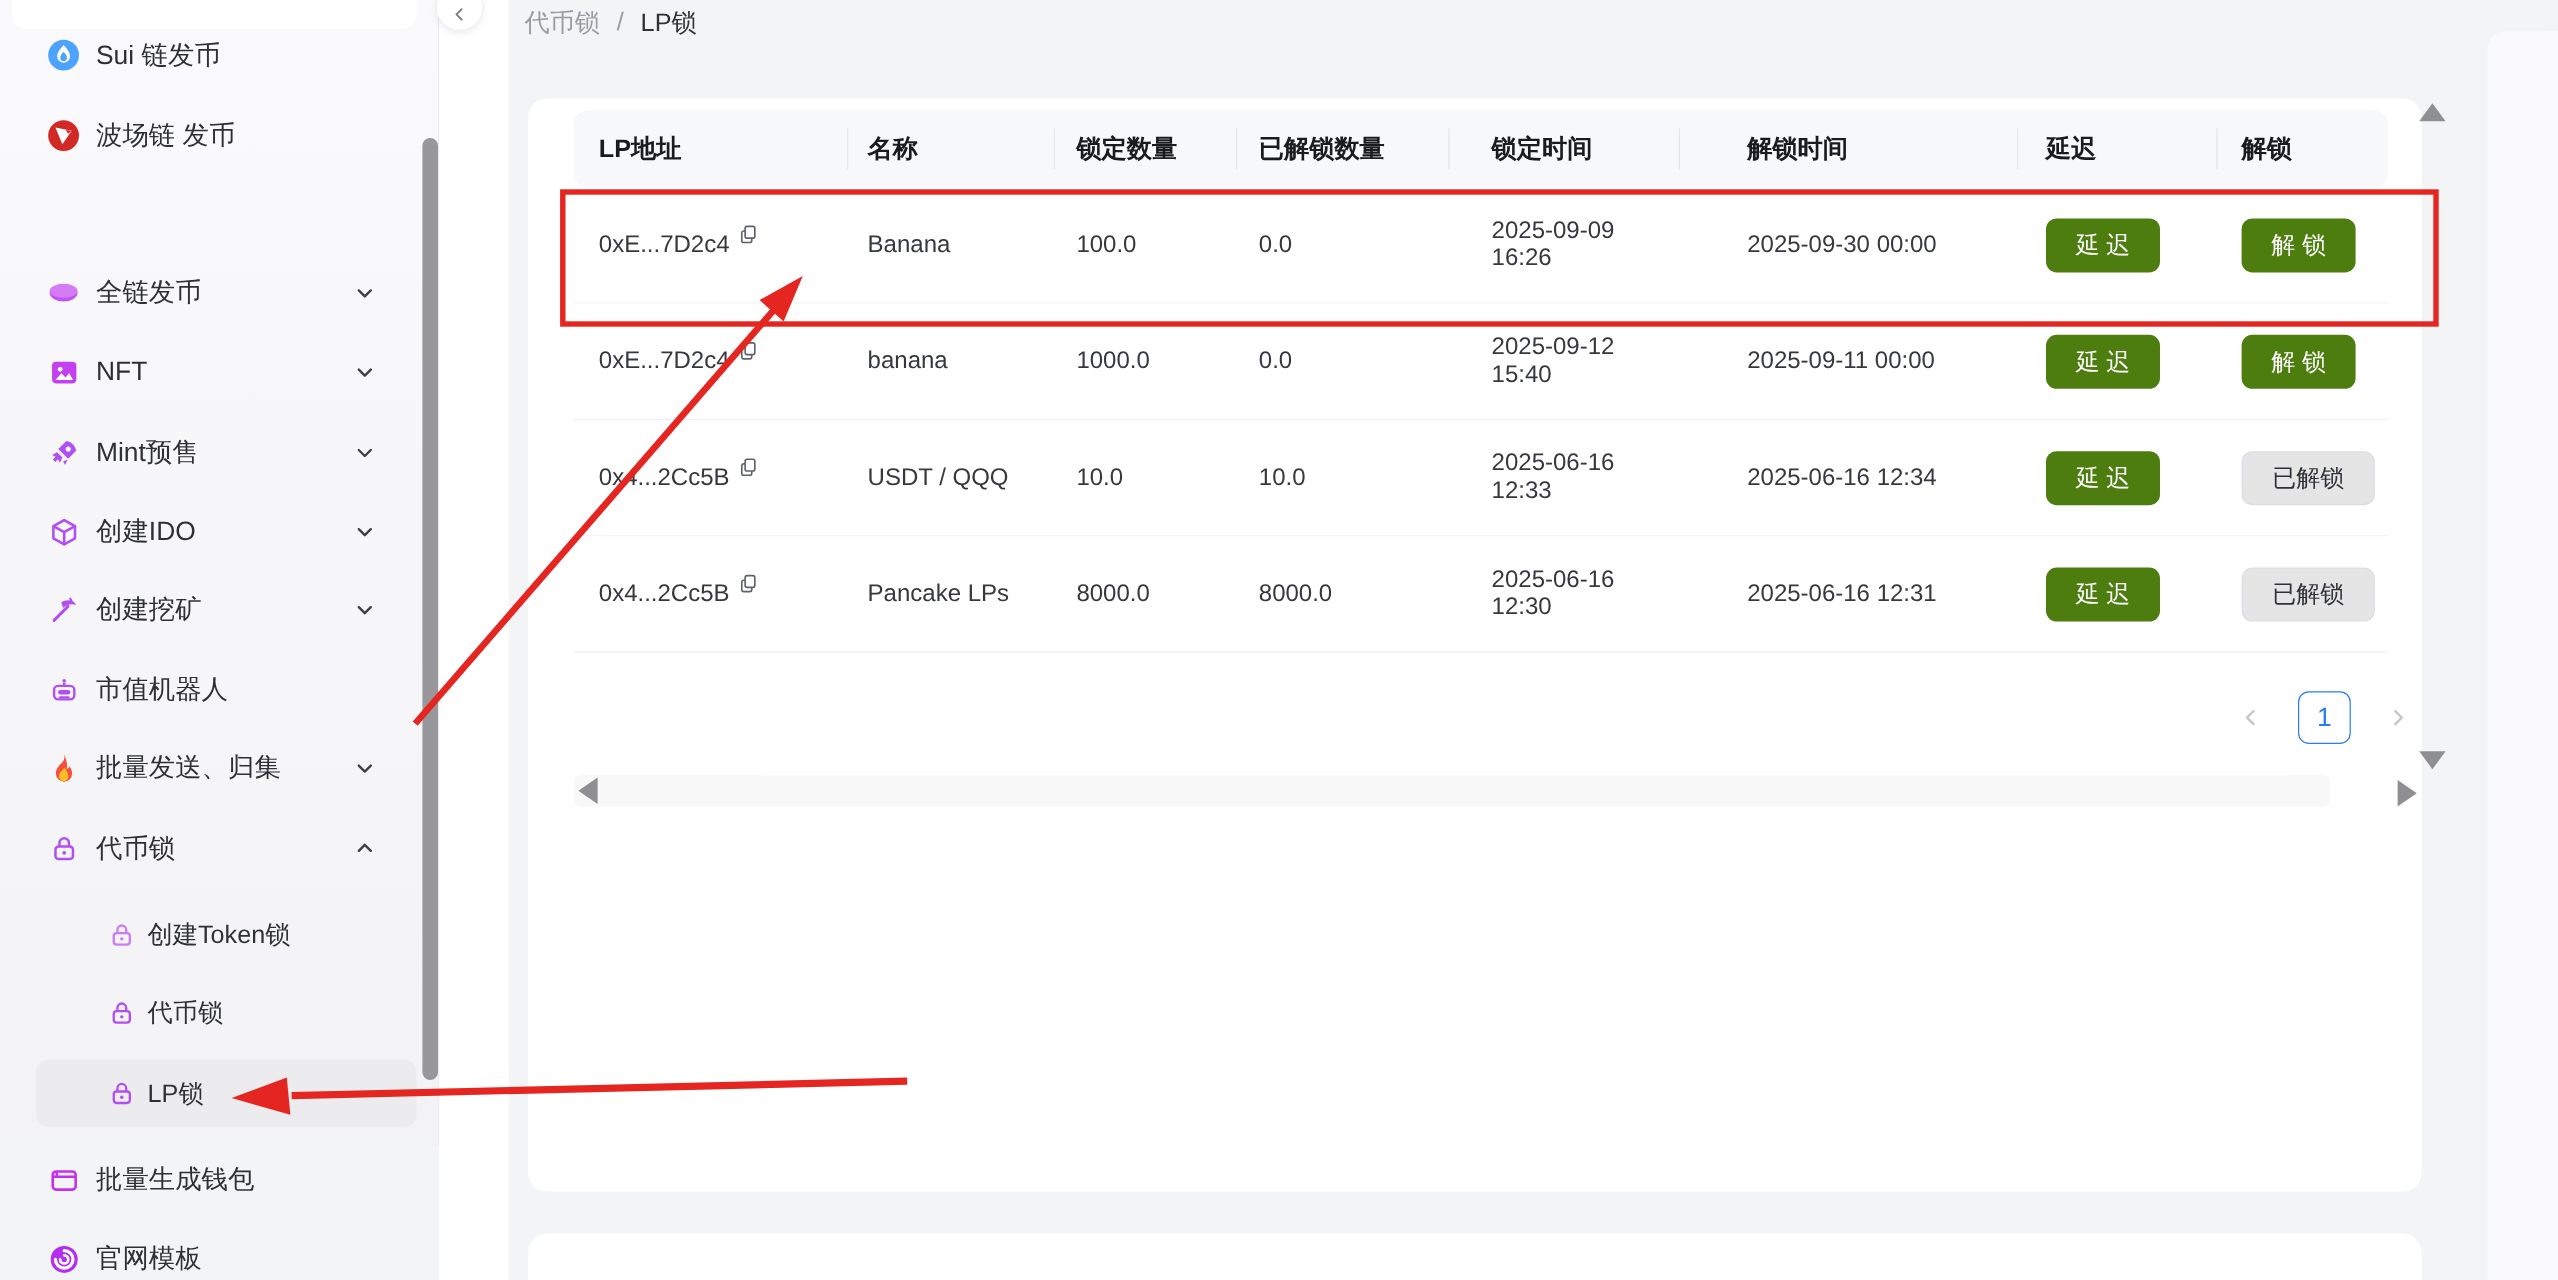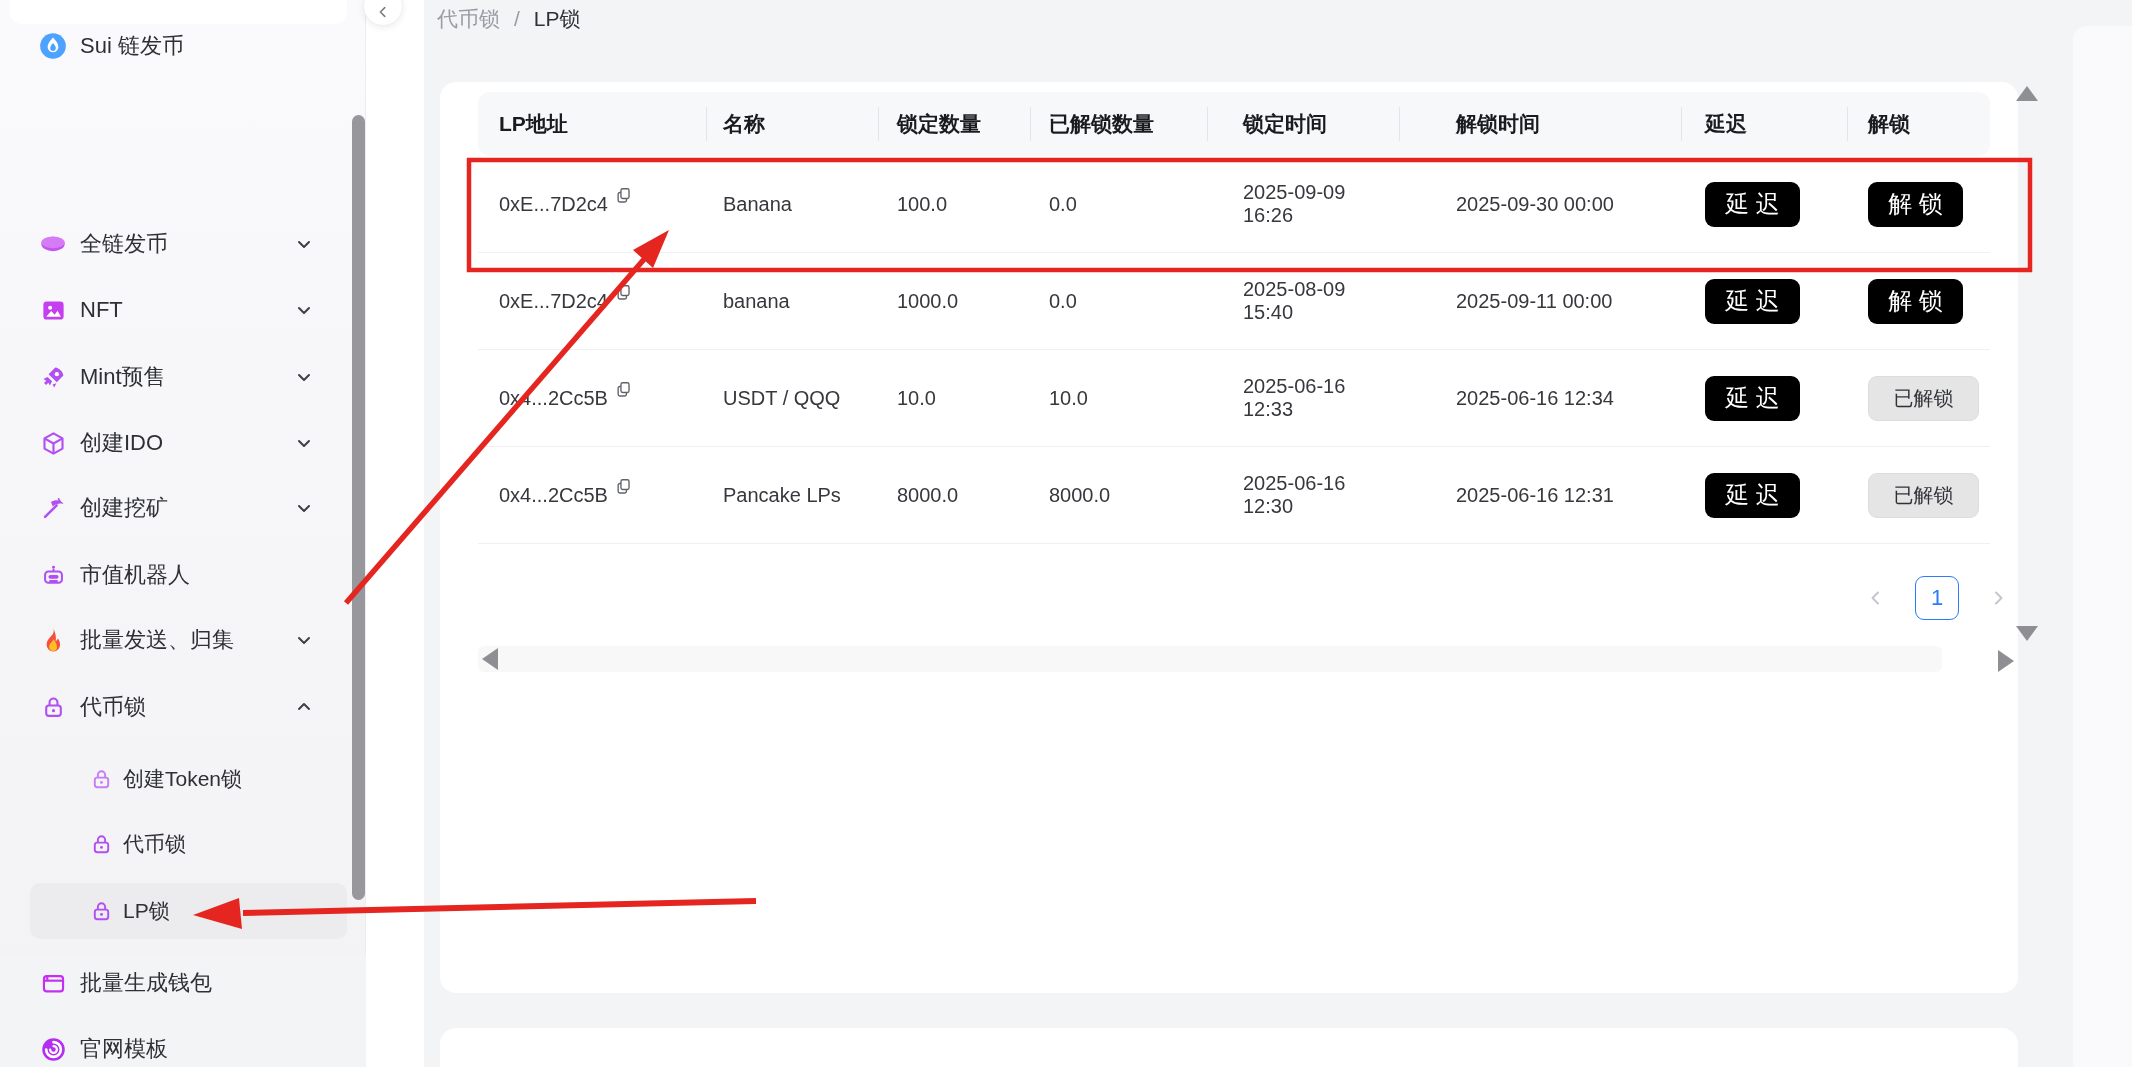--- a/index.html
+++ b/index.html
@@ -53,21 +53,21 @@
   .thead > :nth-child(2),.trow > :nth-child(2){padding-left:17px;margin-left:20px;}
   .thead > :nth-child(3),.trow > :nth-child(3){padding-left:19px;}
   .thead > :nth-child(4),.trow > :nth-child(4){padding-left:19px;}
   .thead > :nth-child(5),.trow > :nth-child(5){padding-left:36px;}
   .thead > :nth-child(6),.trow > :nth-child(6){padding-left:57px;}
   .thead > :nth-child(7),.trow > :nth-child(7){padding-left:24px;}
   .thead > :nth-child(8),.trow > :nth-child(8){padding-left:21px;}
   .addr{display:flex;align-items:center;gap:7px;white-space:nowrap;}
   .copy-ic{transform:translateY(-9px);display:inline-flex;cursor:pointer;}
   .btn-blue{display:inline-flex;align-items:center;justify-content:center;width:95px;height:45px;
-    background:#000000;color:#fff;font-size:24px;border-radius:9px;border:none;cursor:pointer;white-space:pre;}
+    background:#4d7c0f;color:#fff;font-size:20px;border-radius:9px;border:none;cursor:pointer;white-space:pre;}
   .btn-plain{display:inline-flex;align-items:center;justify-content:center;width:111px;height:45px;
     background:#e5e5e5;border:1px solid #dadde3;color:#303238;font-size:20px;border-radius:9px;cursor:pointer;}
   
   .pagi{position:absolute;left:1426px;top:494px;display:flex;align-items:center;gap:29px;}
   .pg-chev{width:20px;height:44px;display:flex;align-items:center;justify-content:center;cursor:pointer;}
   .pg-num{width:44px;height:44px;border:1.5px solid #2b7cf6;border-radius:9px;color:#2b7cf6;
     font-size:22px;display:flex;align-items:center;justify-content:center;box-sizing:border-box;cursor:pointer;}
   
   .hscroll{position:absolute;left:38px;top:564px;width:1464px;height:26px;background:#f8f8f9;border-radius:6px;}
   .tri{width:0;height:0;position:absolute;cursor:pointer;}
@@ -88,20 +88,30 @@
     <span class="ic">
       <svg width="28" height="28" viewBox="0 0 24 24">
           <circle cx="12" cy="12" r="11" fill="#4da2ff"></circle>
           <path d="M12 4.8c3 3.4 4.6 5.6 4.6 8a4.6 4.6 0 0 1-9.2 0c0-2.4 1.6-4.6 4.6-8z" fill="#fff"></path>
           <path d="M12 9.5c1.6 1.8 2.4 3 2.4 4.3a2.4 2.4 0 0 1-4.8 0c0-1.3.8-2.5 2.4-4.3z" fill="#4da2ff"></path>
         </svg>
     </span>
     <span class="nav-label">Sui 链发币</span>
   </div>
 
+  <div class="nav-item" style="top:85px">
+    <span class="ic">
+      <svg width="28" height="28" viewBox="0 0 24 24">
+          <circle cx="12" cy="12" r="11" fill="#d12a26"></circle>
+          <path d="M6.2 6.2l11.6 2.4-6.7 9.6z" fill="#fff"></path>
+          <path d="M13.5 8l4.3.6-2.6 2z" fill="#d12a26"></path>
+        </svg>
+    </span>
+    <span class="nav-label">波场链 发币</span>
+  </div>
 
 
   <div class="nav-item" style="top:216px">
     <span class="ic">
       <svg width="28" height="28" viewBox="0 0 24 24">
           <ellipse cx="12" cy="12" rx="10" ry="6.2" fill="#c254f0"></ellipse>
           <ellipse cx="12" cy="10.6" rx="10" ry="5" fill="#d57bf6"></ellipse>
         </svg>
     </span>
     <span class="nav-label">全链发币</span>
@@ -330,21 +340,21 @@
         <span class="copy-ic">
             <svg width="17" height="19" viewBox="0 0 20 22" fill="none" stroke="#5f6368" stroke-width="1.6">
               <rect x="7" y="3" width="9.5" height="11.5" rx="2"></rect>
               <path d="M13.5 14.5v2.2a2 2 0 0 1-2 2H5.7a2 2 0 0 1-2-2V9.5a2 2 0 0 1 2-2H7"></path>
             </svg>
           </span>
       </div>
       <div>banana</div>
       <div>1000.0</div>
       <div>0.0</div>
-      <div>2025-08-09 15:40</div>
+      <div>2025-09-12 15:40</div>
       <div>2025-09-11 00:00</div>
       <div><button class="btn-blue">延 迟</button></div>
       <div><button class="btn-blue">解 锁</button></div>
     </div>
 
     <div class="trow">
       <div class="addr">
         <span>0x4...2Cc5B</span>
         <span class="copy-ic">
             <svg width="17" height="19" viewBox="0 0 20 22" fill="none" stroke="#5f6368" stroke-width="1.6">

